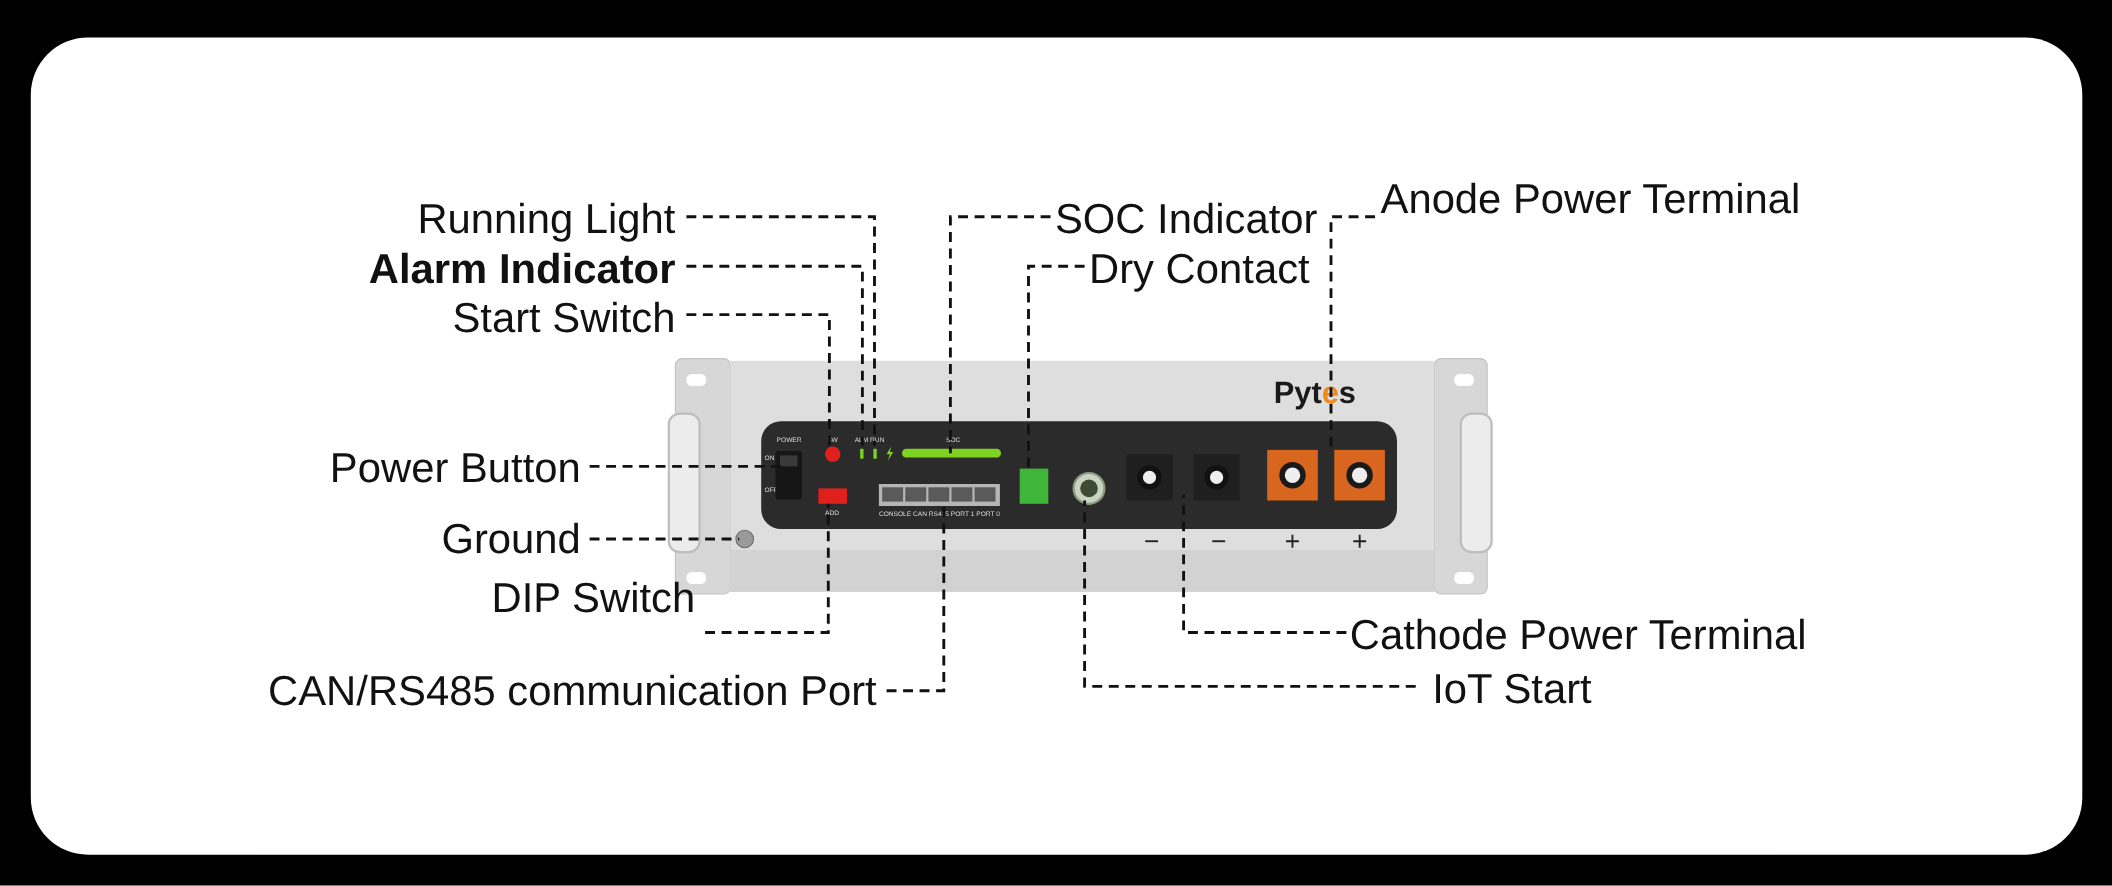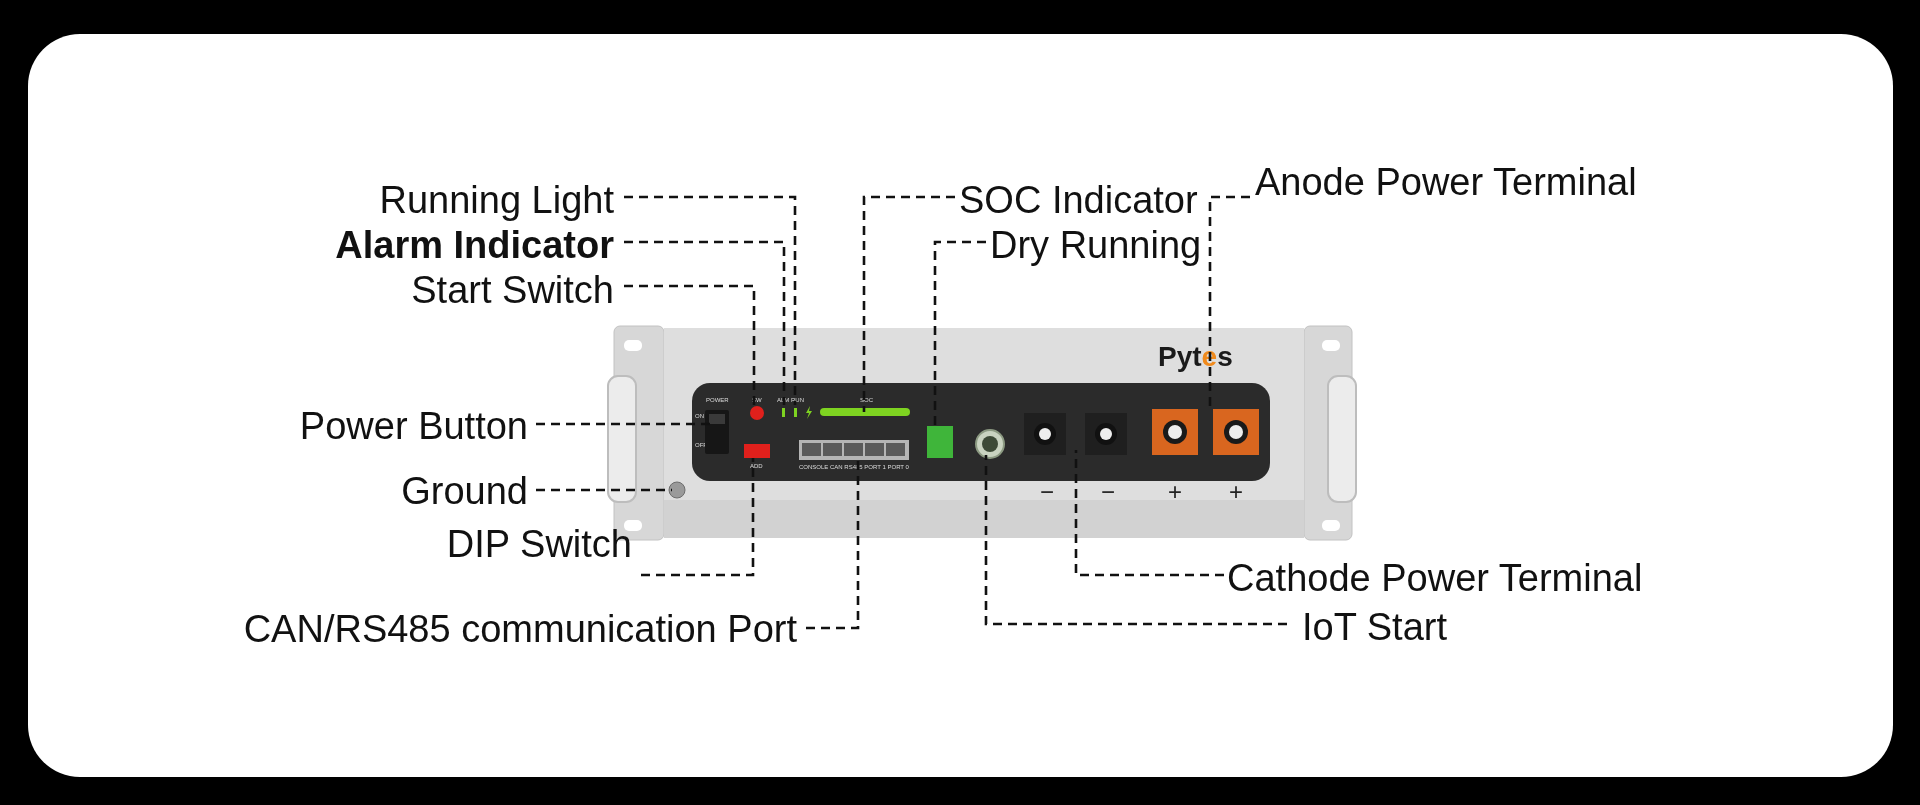--- a/index.html
+++ b/index.html
@@ -113,16 +113,16 @@
 </svg>
 
 <div class="lbl r" style="right:1306px;top:181px;">Running Light</div>
 <div class="lbl r" style="right:1306px;top:226px;font-weight:bold;">Alarm Indicator</div>
 <div class="lbl r" style="right:1306px;top:271px;">Start Switch</div>
 <div class="lbl r" style="right:1392px;top:407px;">Power Button</div>
 <div class="lbl r" style="right:1392px;top:472px;">Ground</div>
 <div class="lbl r" style="right:1288px;top:525px;">DIP Switch</div>
 <div class="lbl r" style="right:1123px;top:610px;">CAN/RS485 communication Port</div>
 <div class="lbl" style="left:959px;top:181px;">SOC Indicator</div>
-<div class="lbl" style="left:990px;top:226px;">Dry Running</div>
+<div class="lbl" style="left:990px;top:226px;">Dry Contact</div>
 <div class="lbl" style="left:1255px;top:163px;">Anode Power Terminal</div>
 <div class="lbl" style="left:1227px;top:559px;">Cathode Power Terminal</div>
 <div class="lbl" style="left:1302px;top:608px;">IoT Start</div>
 
 </body></html>

